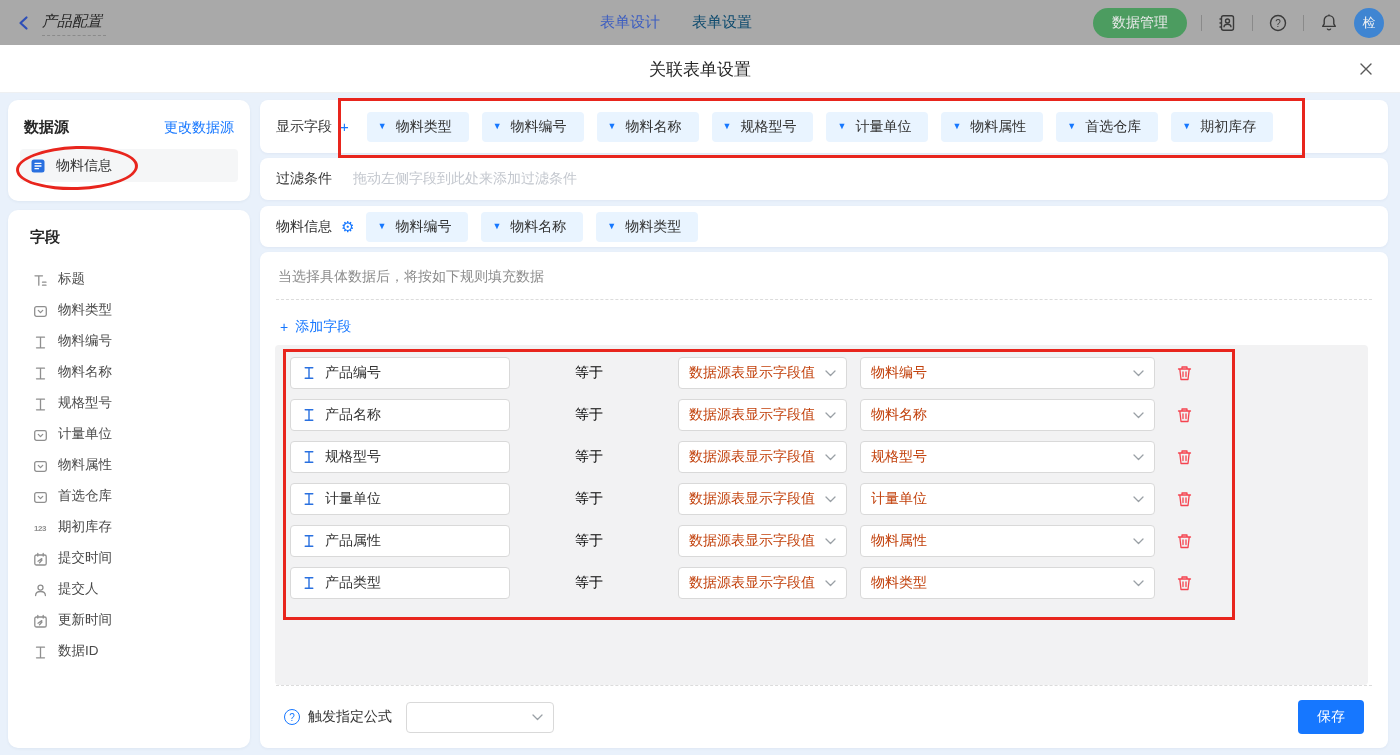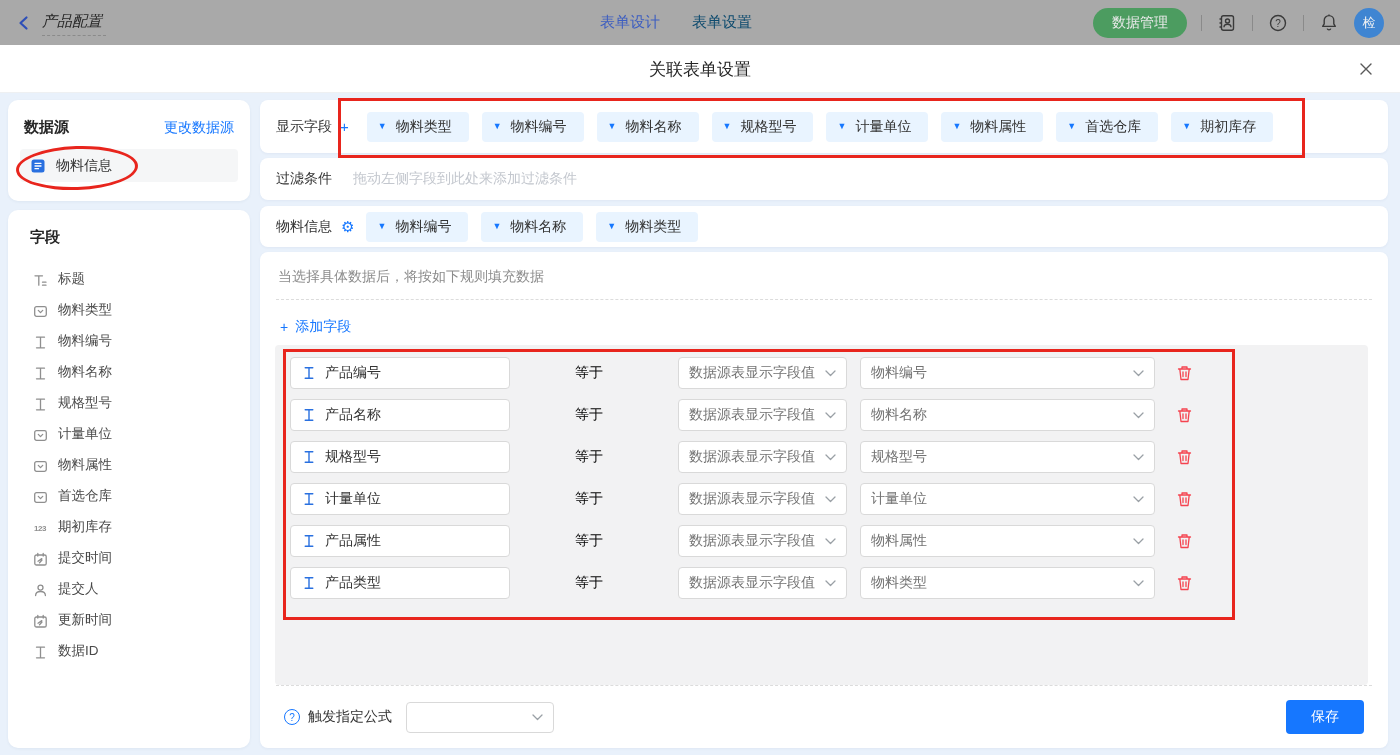--- a/index.html
+++ b/index.html
@@ -57,29 +57,29 @@
   .dash-div { border-top:1px dashed #dcdcdc; margin:13px 16px 0 16px; }
   .add-field { display:flex; align-items:center; gap:7px; color:#1677ff; font-size:14px; margin:18px 0 0 20px; cursor:pointer; width:fit-content; }
   .rules-area { position:absolute; left:15px; top:93px; width:1093px; height:340px; background:#f2f2f3; border-radius:4px; padding-top:12px; }
   .rule-row { display:flex; align-items:center; height:32px; margin:0 0 10px 15px; }
   .rule-input { width:220px; height:32px; background:#fff; border:1px solid #d9d9d9; border-radius:4px; display:flex; align-items:center; gap:9px; padding:0 11px; cursor:text; }
   .rule-input .tgt { font-size:14px; color:#333; }
   .op { margin-left:65px; width:40px; font-size:14px; color:#000000; flex:none; }
   .dd { height:32px; background:#fff; border:1px solid #d9d9d9; border-radius:4px; display:flex; align-items:center; justify-content:space-between; padding:0 10px; cursor:pointer; }
   .dd1 { width:169px; margin-left:63px; }
   .dd2 { width:295px; margin-left:13px; }
-  .dd-text { font-size:14px; color:#737373; white-space:nowrap; }
+  .dd-text { font-size:14px; color:#c2410c; white-space:nowrap; }
   .trash { margin-left:auto; margin-right:174px; width:20px; height:20px; display:flex; align-items:center; justify-content:center; cursor:pointer; }
 
   .footer-div { position:absolute; left:16px; right:16px; top:433px; border-top:1px dashed #dcdcdc; }
   .footer-row { position:absolute; left:0; right:0; top:434px; height:62px; display:flex; align-items:center; padding:0 24px; }
   .help-circ { width:16px; height:16px; border:1px solid #1677ff; border-radius:50%; color:#1677ff; font-size:10px; display:flex; align-items:center; justify-content:center; margin-right:8px; }
   .footer-label { font-size:14px; color:#333; }
   .footer-select { width:148px; height:31px; border:1px solid #d9d9d9; border-radius:4px; background:#fff; margin-left:14px; display:flex; align-items:center; justify-content:flex-end; padding:0 10px; cursor:pointer; }
-  .save-btn { margin-left:auto; width:78px; height:34px; background:#1677ff; color:#fff; font-size:14px; border:none; border-radius:4px; cursor:pointer; }
+  .save-btn { margin-left:auto; width:66px; height:34px; background:#1677ff; color:#fff; font-size:14px; border:none; border-radius:4px; cursor:pointer; }
 
   
   .anno { position:absolute; border:3px solid #e8251d; pointer-events:none; z-index:9; }
   .anno-ellipse { left:16px; top:146px; width:122px; height:44px; border-radius:50%; transform:rotate(-2deg); }
   .anno-rect1 { left:338px; top:98px; width:967px; height:60px; }
   .anno-rect2 { left:283px; top:349px; width:952px; height:271px; }
 
   svg { display:block; }
 </style>
 </head>

